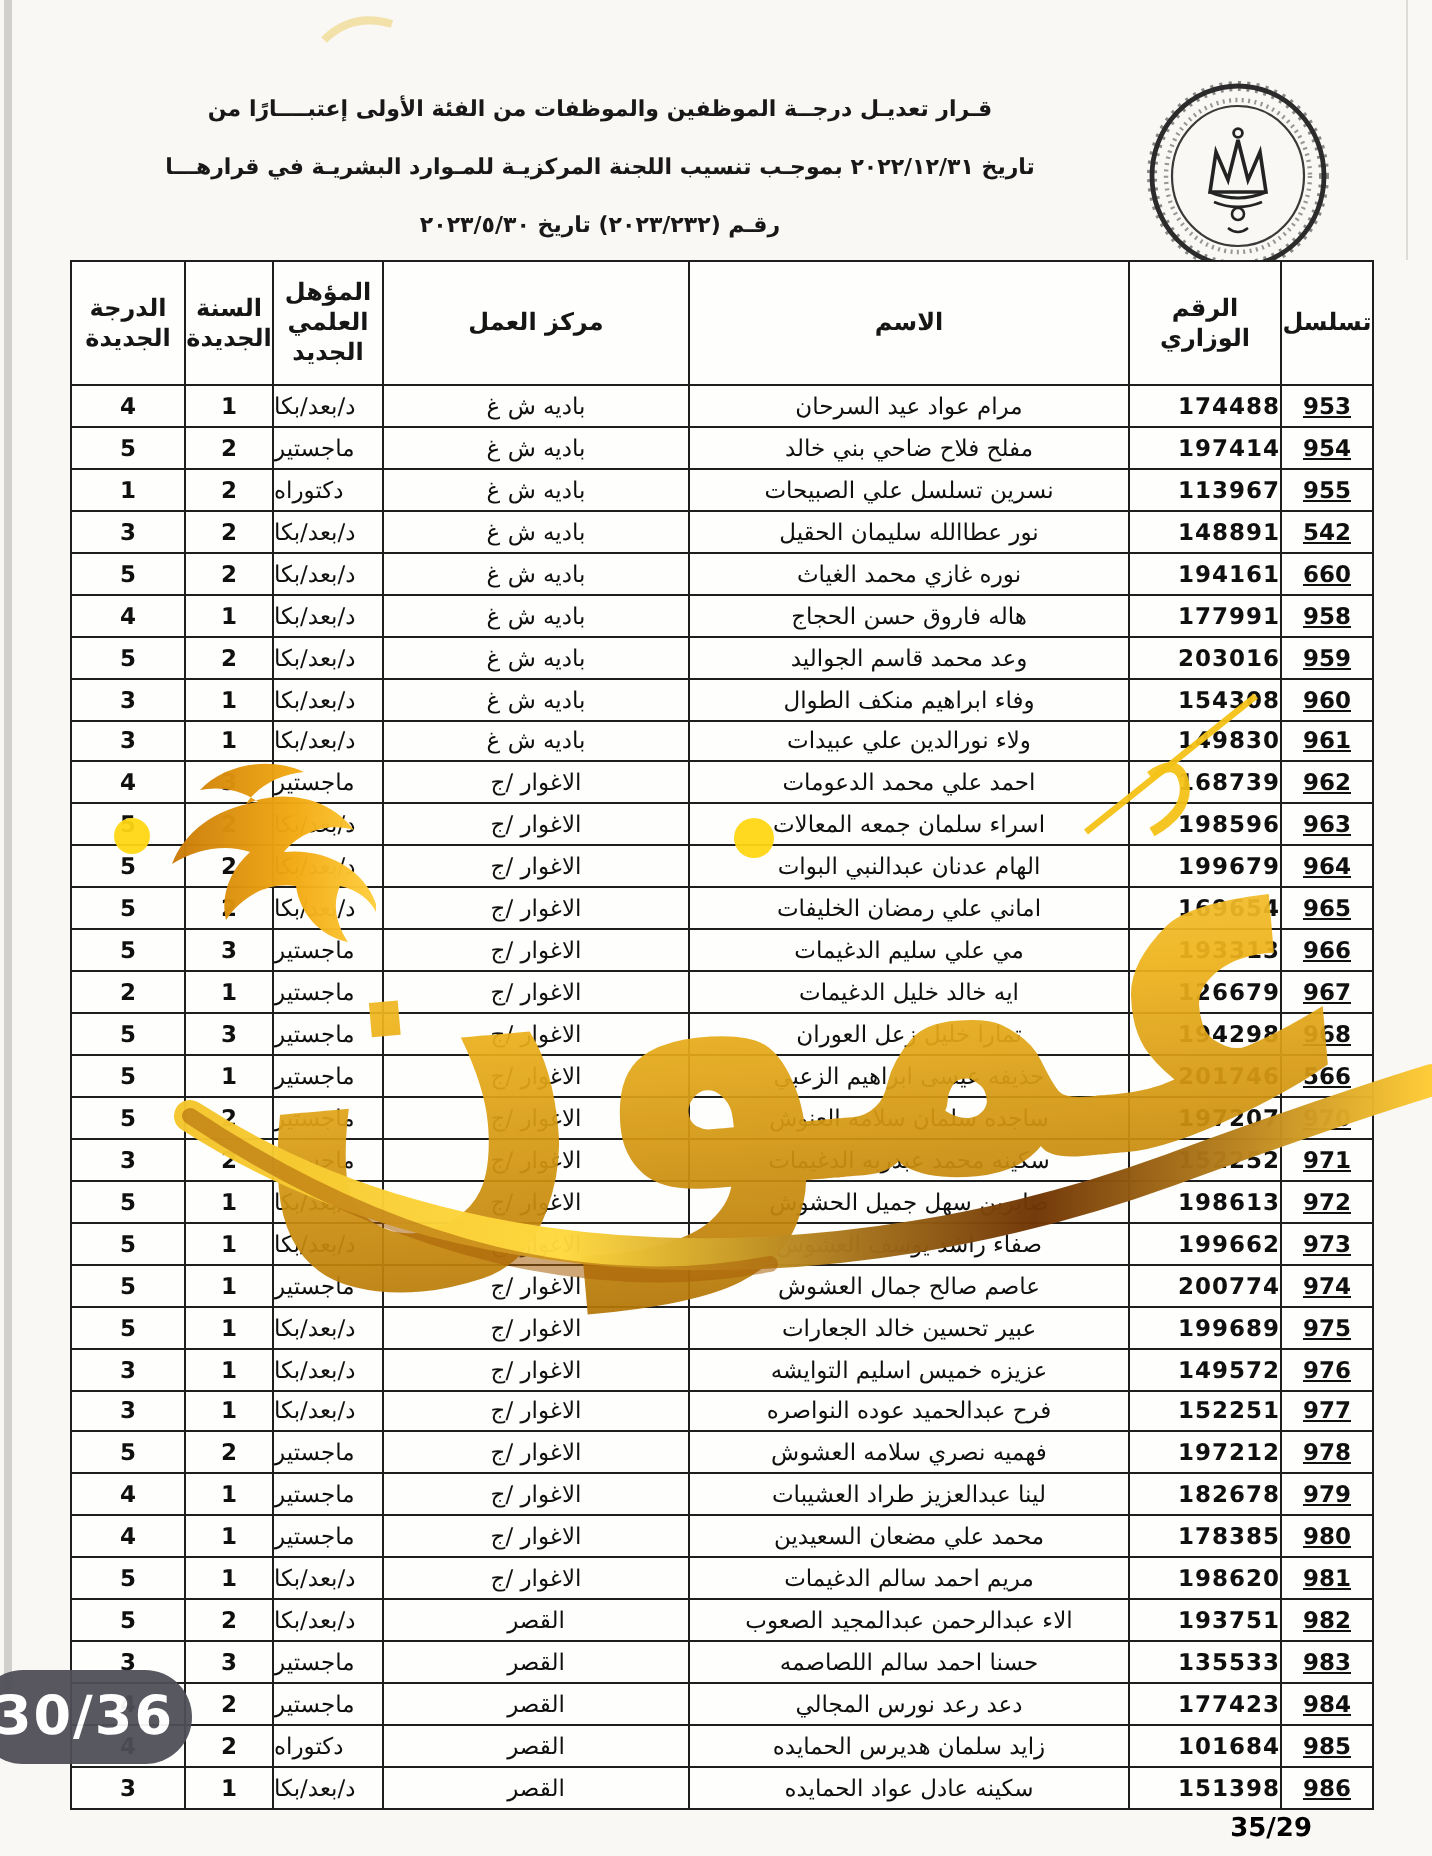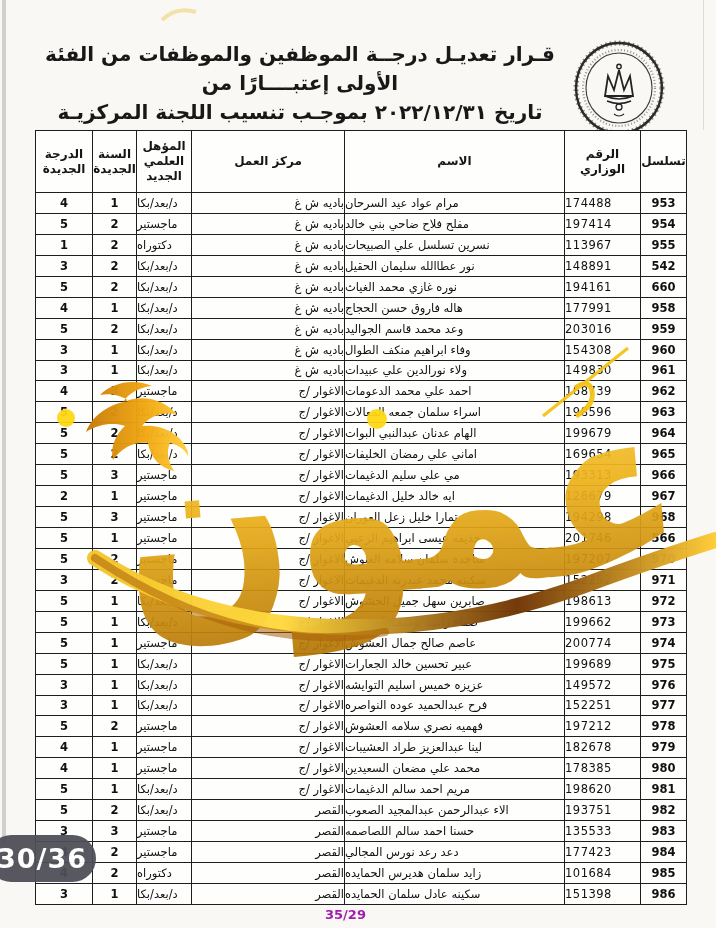--- a/index.html
+++ b/index.html
@@ -14,50 +14,50 @@
     background:#bdbab6;opacity:.65;
   }
   .scan-edge-right{
     position:absolute;right:12px;top:0;width:1px;height:130px;
     background:#d8d5d0;opacity:.8;
   }
   
   .doc-title{
     position:absolute;top:40px;left:40px;width:520px;
     direction:rtl;text-align:center;
-    font-weight:bold;font-size:20px;line-height:29px;color:#181818;
+    font-weight:bold;font-size:11px;line-height:29px;color:#181818;
   }
   .seal{position:absolute;top:40px;left:572px;width:94px;height:96px;}
   
   table.grades{
     position:absolute;top:130px;left:35px;width:651px;height:775px;
     border-collapse:collapse;table-layout:fixed;direction:rtl;
     background:#fefefd;
   }
   table.grades th, table.grades td{
     border:1.4px solid #1e1e1e;padding:0;overflow:hidden;
   }
   table.grades thead tr{height:62px;}
   table.grades th{
     font-size:12px;font-weight:bold;text-align:center;
     line-height:1.25;white-space:normal;
   }
   table.grades tbody tr{height:20.9px;}
   table.grades td{font-size:11.5px;white-space:nowrap;color:#101010;}
-  td.c-serial{font-weight:bold;font-size:12.5px;text-align:center;}
-  td.c-num{font-weight:normal;font-size:12.5px;text-align:left;letter-spacing:.5px;}
-  td.c-name{text-align:left;padding-right:4px;font-size:11.8px;}
-  td.c-center{text-align:right;padding-right:7px;font-size:11.3px;}
+  td.c-serial{font-weight:bold;font-size:12.5px;text-align:center;text-decoration:underline;}
+  td.c-num{font-weight:bold;font-size:12.5px;text-align:right;letter-spacing:.5px;}
+  td.c-name{text-align:center;padding-right:4px;font-size:11.8px;}
+  td.c-center{text-align:center;padding-right:7px;font-size:11.3px;}
   td.c-qual{text-align:left;font-size:10.8px;}
   td.c-year{font-weight:bold;font-size:12.5px;text-align:center;}
   td.c-grade{font-weight:bold;font-size:12.5px;text-align:center;}
   
   .footer-page{
     position:absolute;top:907px;left:35px;width:621px;
-    text-align:center;font-weight:bold;font-size:13px;color:#a21caf;
+    text-align:right;font-weight:bold;font-size:13px;color:#000000;
   }
   
   .page-badge{
     position:absolute;left:-12px;top:835px;width:108px;height:47px;
     border-radius:26px;display:flex;align-items:center;justify-content:center;
     color:#fff;font-size:27px;font-weight:bold;z-index:30;opacity:.94;
     letter-spacing:1px;
   }
   
   .watermark{
@@ -408,21 +408,21 @@
         <td class="c-num">101684</td>
         <td class="c-name">زايد سلمان هديرس الحمايده</td>
         <td class="c-center">القصر</td>
         <td class="c-qual">دكتوراه</td>
         <td class="c-year">2</td>
         <td class="c-grade">4</td>
       </tr>
       <tr>
         <td class="c-serial">986</td>
         <td class="c-num">151398</td>
-        <td class="c-name">سكينه عادل سلمان الحمايده</td>
+        <td class="c-name">سكينه عادل عواد الحمايده</td>
         <td class="c-center">القصر</td>
         <td class="c-qual">د/بعد/بكا</td>
         <td class="c-year">1</td>
         <td class="c-grade">3</td>
       </tr>
     </tbody>
 </table>
 
 <div class="footer-page">35/29</div>
 

